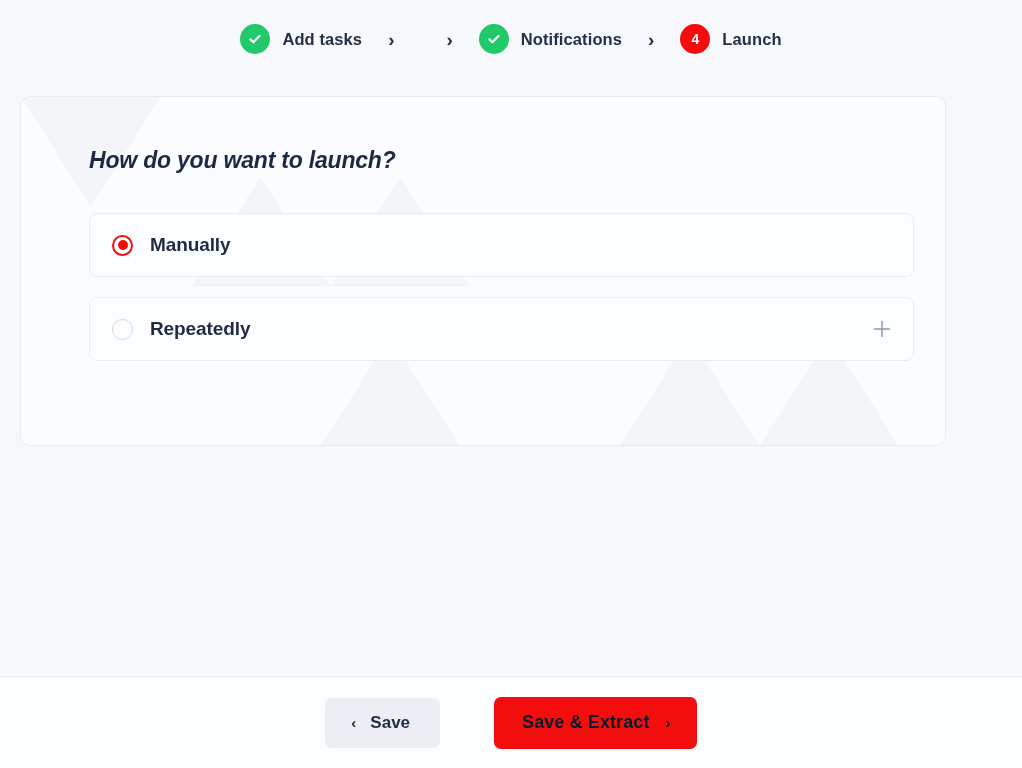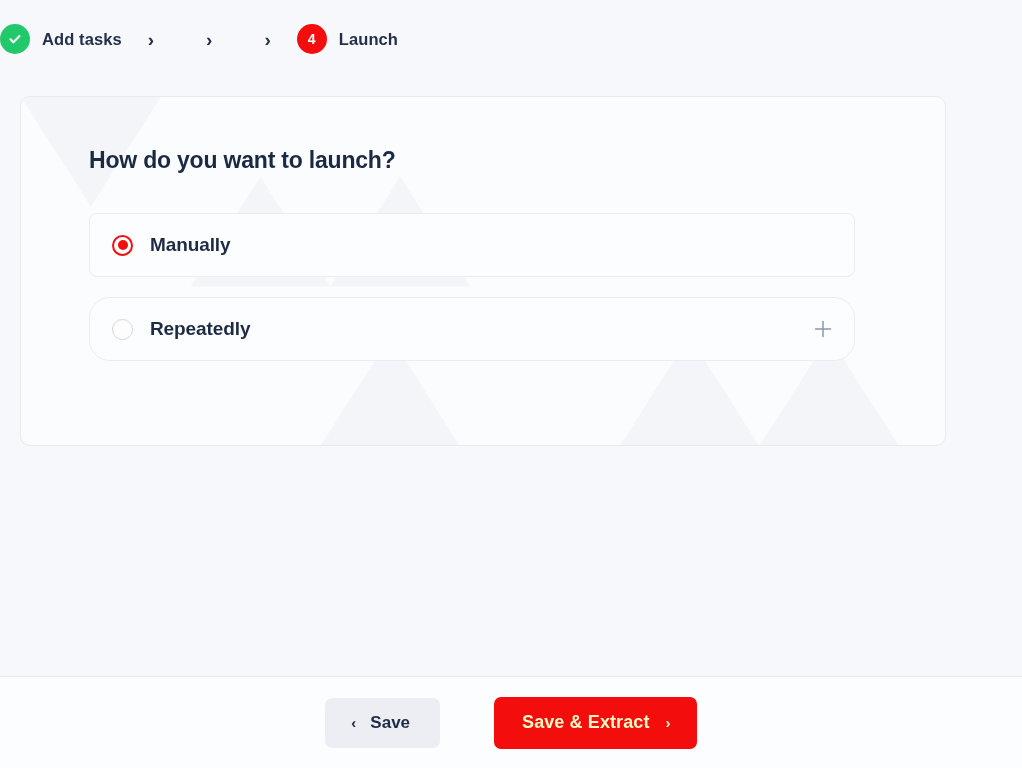--- a/index.html
+++ b/index.html
@@ -16,20 +16,21 @@
     background: #f7f8fb;
     color: #1e2b44;
     position: relative;
   }
 
   
   .steps-bar {
     height: 78px;
     display: flex;
     align-items: center;
+    justify-content: center;
     gap: 0;
     background: #f7f8fb;
   }
 
   .step {
     display: flex;
     align-items: center;
     gap: 12px;
     white-space: nowrap;
   }
@@ -92,50 +93,51 @@
     position: absolute;
     inset: 0;
     pointer-events: none;
     opacity: 1;
   }
 
   .card-inner {
     position: relative;
     z-index: 2;
     padding: 50px 0 0 68px;
+    font-style: italic;
   }
 
   .card-title {
     font-size: 23px;
     font-weight: bold;
     color: #1b2942;
     letter-spacing: -0.2px;
   }
 
   
   .options {
     position: relative;
     z-index: 2;
     margin-top: 39px;
     padding-left: 68px;
   }
 
   .option-row {
-    width: 766px;
+    width: 825px;
     height: 64px;
     background: #fcfdfe;
     border: 1px solid #e9ecf2;
     border-radius: 8px;
     display: flex;
     align-items: center;
     padding: 0 20px 0 22px;
     cursor: pointer;
   }
 
-  .option-row + .option-row { margin-top: 20px; border-radius: 21px; }
+  .option-row + .option-row { margin-top: 20px; }
 
   .radio {
     width: 21px;
     height: 21px;
     border-radius: 50%;
     flex: 0 0 auto;
     display: flex;
     align-items: center;
     justify-content: center;
     margin-right: 17px;
@@ -203,21 +205,21 @@
     color: #1e2b44;
     height: 50px;
     padding: 0 30px 0 26px;
     gap: 14px;
     font-size: 17px;
     font-weight: 600;
   }
 
   .btn-primary {
     background: #f40d0d;
-    color: #fef9c3;
+    color: #0f172a;
     height: 52px;
     padding: 0 26px 0 28px;
     gap: 16px;
     font-size: 18px;
     font-weight: bold;
     letter-spacing: 0.1px;
   }
 
   .btn-chevron {
     font-size: 15px;
@@ -237,20 +239,28 @@
       </svg>
     </span>
     <span class="step-label">Add tasks</span>
   </div>
 
   <span class="step-sep">›</span>
 
 
   <span class="step-sep">›</span>
 
+  <div class="step">
+    <span class="step-badge done">
+      <svg class="check-glyph" viewBox="0 0 16 16" aria-hidden="true">
+        <path d="M3.4 8.3 L6.4 11.2 L12.5 5.1" fill="none" stroke="#ffffff" stroke-width="2.1" stroke-linecap="round" stroke-linejoin="round"></path>
+      </svg>
+    </span>
+    <span class="step-label">Notifications</span>
+  </div>
 
   <span class="step-sep">›</span>
 
   <div class="step">
     <span class="step-badge current">
       <span class="step-num">4</span>
     </span>
     <span class="step-label">Launch</span>
   </div>
 

